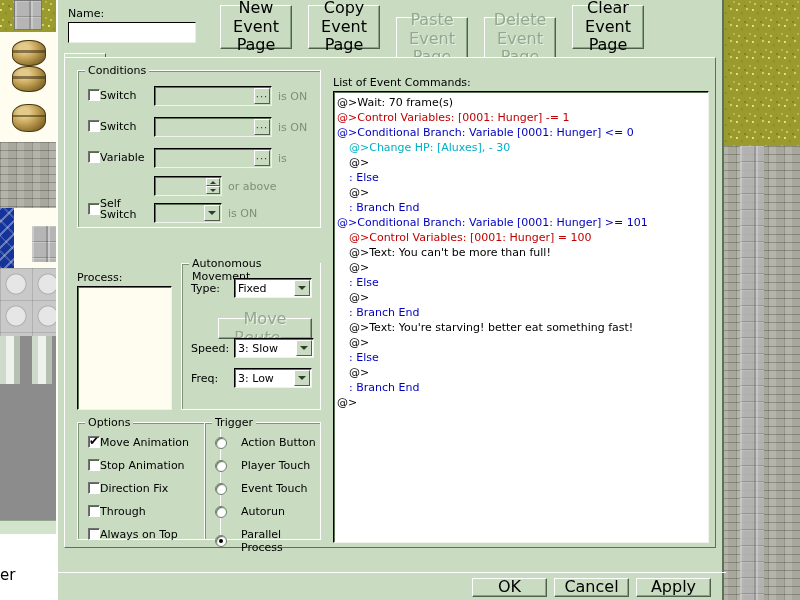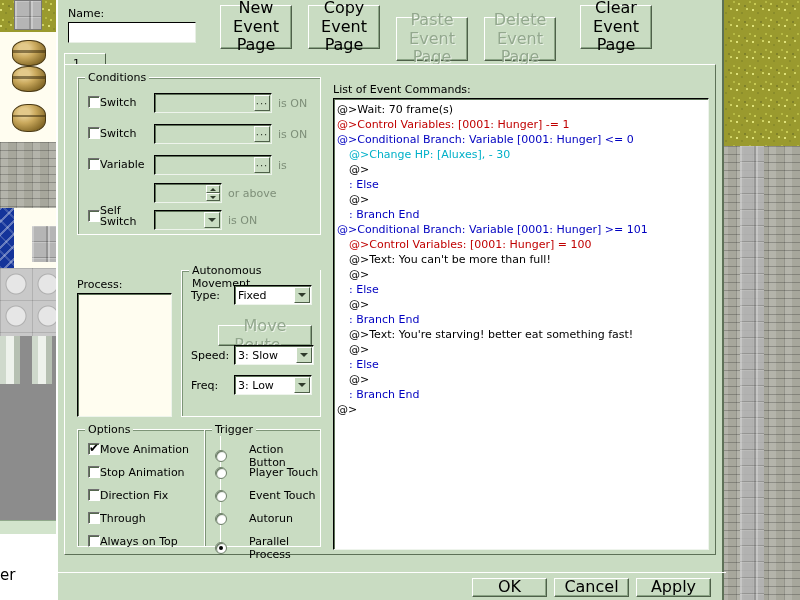--- a/index.html
+++ b/index.html
@@ -120,21 +120,21 @@
   .tabs { position: absolute; left: 6px; top: 53px; width: 652px; height: 510px; }
   .tab {
     position: absolute; left: 0; top: 0; height: 20px; min-width: 42px;
     background: #c9dcc2;
     border: 1px solid #ffffff; border-bottom: none;
     border-right-color: #4e6049;
     display: flex; align-items: center; padding: 0 8px;
     font-size: 11px; color: #000;
   }
   .tab-body {
-    position: absolute; left: 0; top: 11px; width: 652px; height: 491px;
+    position: absolute; left: 0; top: 4px; width: 652px; height: 491px;
     background: #c9dcc2;
     border: 1px solid #ffffff;
     border-right-color: #5d7157; border-bottom-color: #5d7157;
   }
 
   .group {
     position: absolute;
     border: 1px solid #ffffff;
     box-shadow: inset 1px 1px 0 #7d9477;
   }
@@ -161,21 +161,21 @@
   .radio {
     width: 12px; height: 12px; border-radius: 50%;
     background: #ffffff; border: 1px solid #6d7f68;
     box-shadow: inset 1px 1px 1px #5d7157;
     position: relative; flex: none;
   }
   .radio.sel::after {
     content: ""; position: absolute; left: 3px; top: 3px;
     width: 4px; height: 4px; border-radius: 50%; background: #000;
   }
-  .radio-lbl { margin-left: 22px; font-size: 11px; color: #000; }
+  .radio-lbl { margin-left: 14px; font-size: 11px; color: #000; }
 
   .field {
     position: absolute; background: #c9dcc2;
     border: 1px solid #000;
     border-right-color: #eef4ec; border-bottom-color: #eef4ec;
     box-shadow: inset 1px 1px 0 #5d7157;
   }
   .ell-btn {
     position: absolute; right: 1px; top: 1px; width: 16px; bottom: 1px;
     background: #c9dcc2;
@@ -302,21 +302,21 @@
           <span>Paste</span>
           <span>Event Page</span>
         </div>
     </div>
     <div class="btn disabled" style="left:426px;top:5px;width:72px;height:44px;">
       <div>
           <span>Delete</span>
           <span>Event Page</span>
         </div>
     </div>
-    <div class="btn" style="left:514px;top:5px;width:72px;height:44px;margin-left:8px;">
+    <div class="btn" style="left:514px;top:5px;width:72px;height:44px;">
       <div>
           <span>Clear</span>
           <span>Event Page</span>
         </div>
     </div>
 
     <div class="tabs">
       <div class="tab">
         <span>1</span>
       </div>

